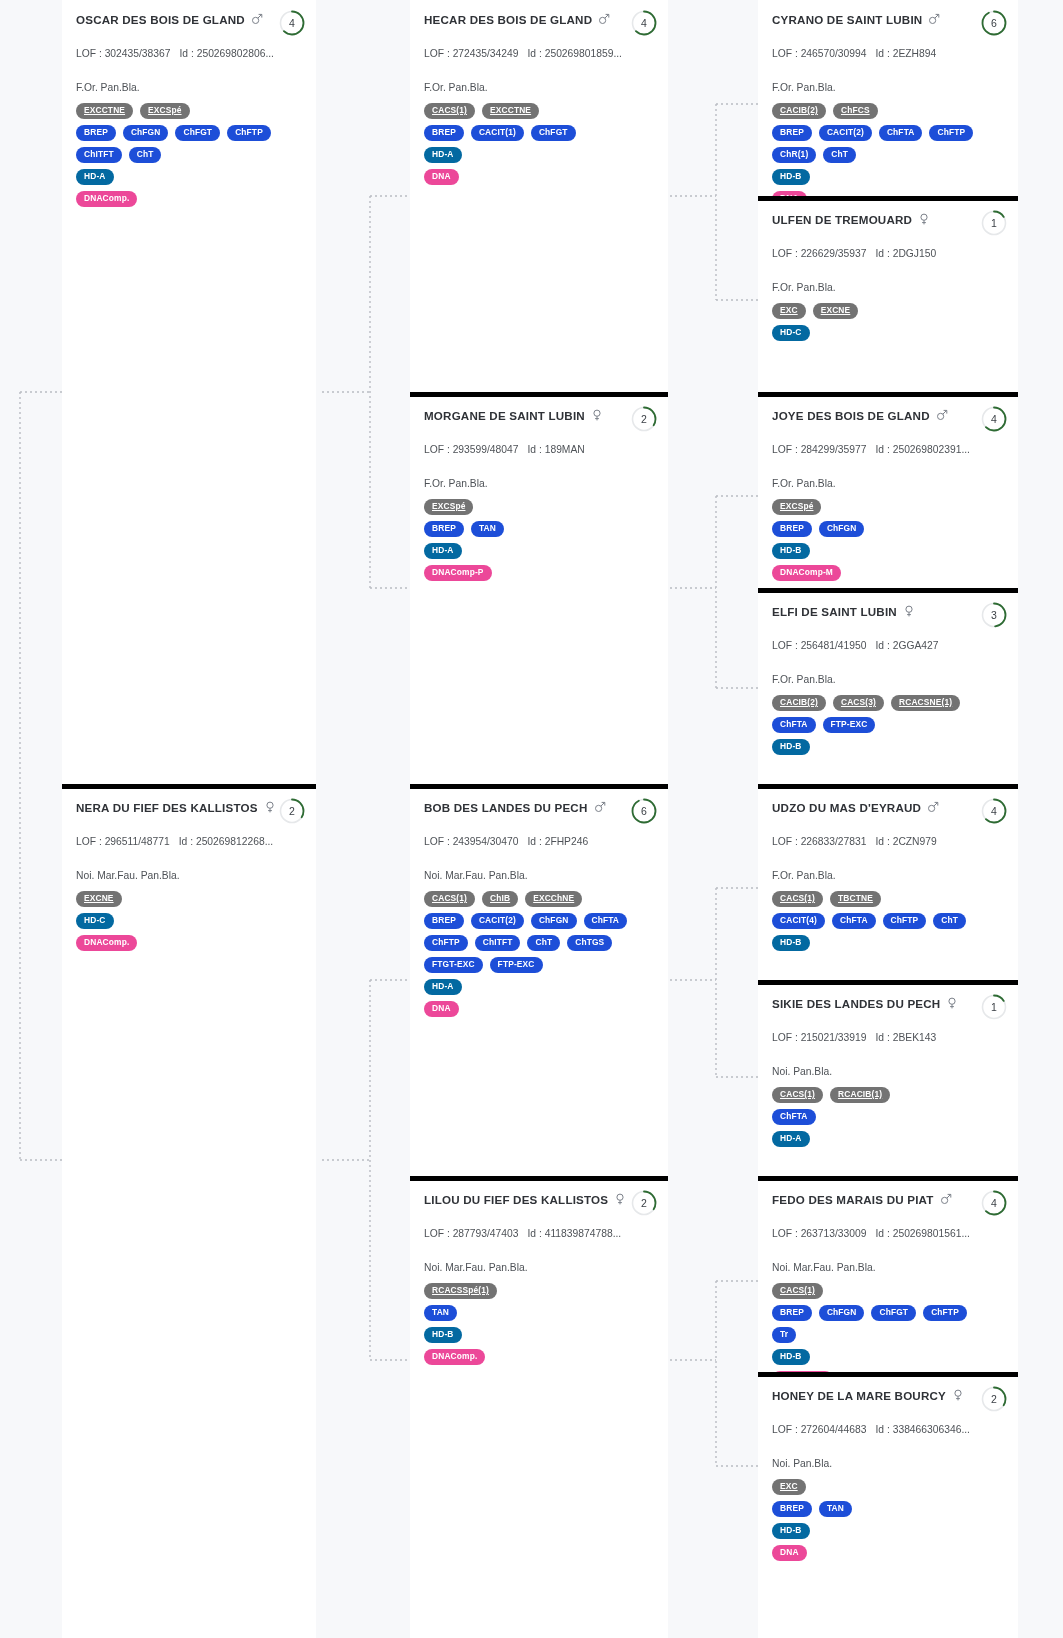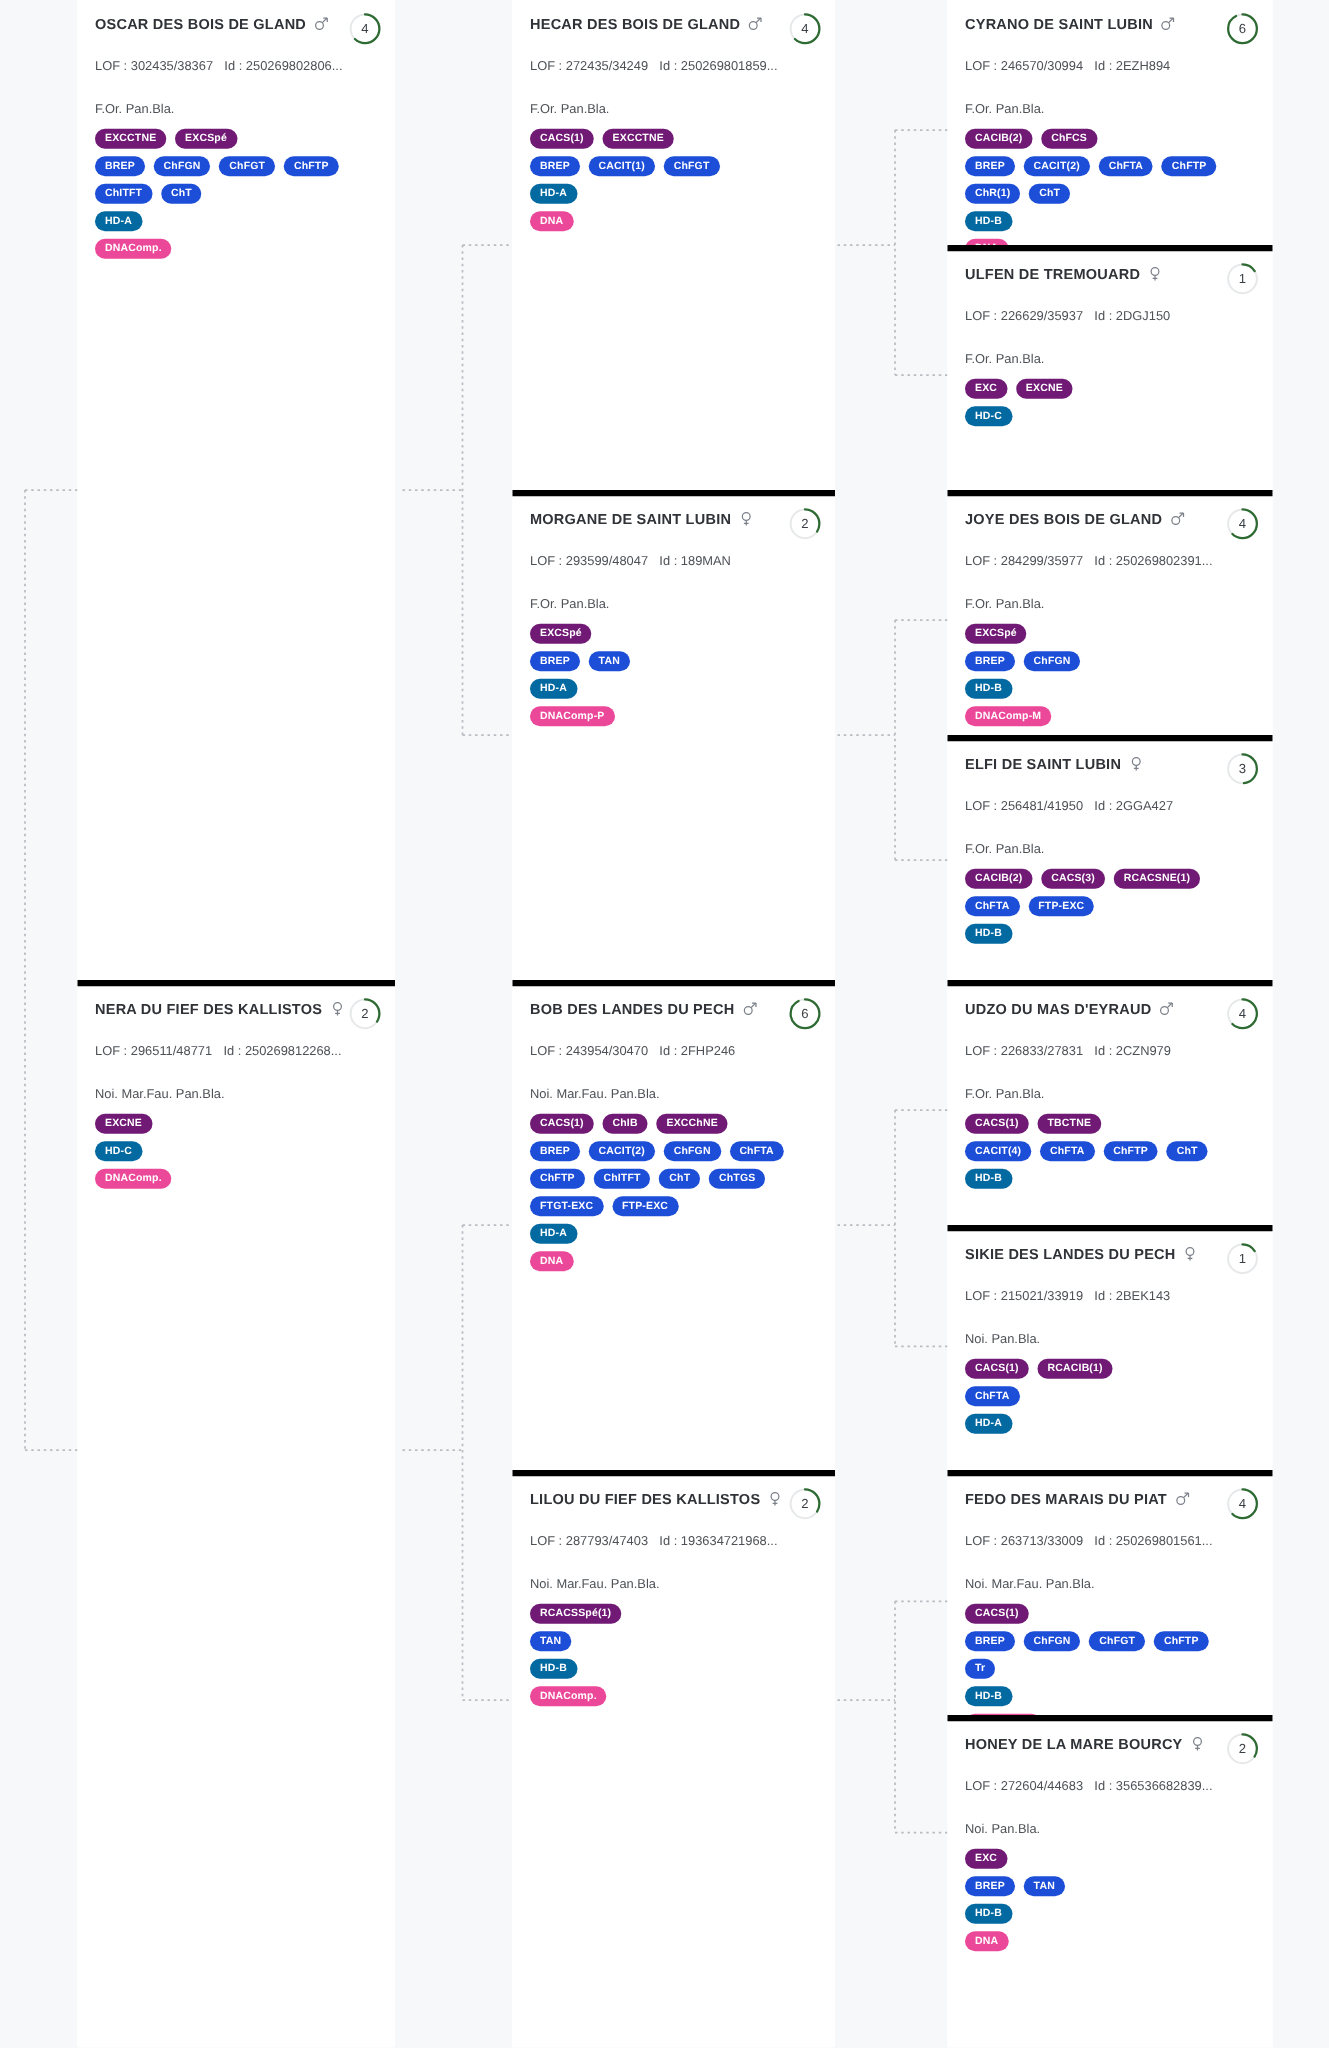--- a/index.html
+++ b/index.html
@@ -94,21 +94,21 @@
     padding: 2px 8px 3px 8px;
     font-size: 8.4px;
     font-weight: 700;
     color: #ffffff;
     line-height: 11px;
     white-space: nowrap;
     font-family: "Liberation Sans", sans-serif;
     font-stretch: condensed;
     letter-spacing: .15px;
   }
-  .b-red   { background: #701a75; }
+  .b-red   { background: #737373; text-decoration: underline; }
   .b-blue  { background: #1d4ed8; }
   .b-green { background: #0369a1; }
   .b-purple{ background: #ec4899; }
 </style>
 </head>
 <body>
 
 <div id="pedigree">
 
   <div class="col col-gen1"></div>
@@ -386,21 +386,21 @@
         <svg width="12" height="12" viewBox="0 0 12 12">
             <circle cx="6" cy="4.2" r="3.1" fill="none" stroke="#7b8089" stroke-width="1"></circle>
             <line x1="6" y1="7.3" x2="6" y2="11.4" stroke="#7b8089" stroke-width="1"></line>
             <line x1="4.1" y1="9.6" x2="7.9" y2="9.6" stroke="#7b8089" stroke-width="1"></line>
           </svg>
       </span>
     </div>
     <div class="meta">
       <span>LOF :</span>
       <span>287793/47403</span><span class="sep"></span><span>Id :</span>
-      <span>193634721968...</span>
+      <span>411839874788...</span>
     </div>
     <div class="meta">Noi. Mar.Fau. Pan.Bla.</div>
     <div class="badges">
         <div class="badge-row">
           <span class="badge b-red">RCACSSpé(1)</span>
         </div>
         <div class="badge-row">
           <span class="badge b-blue">TAN</span>
         </div>
         <div class="badge-row">
@@ -719,21 +719,21 @@
         <svg width="12" height="12" viewBox="0 0 12 12">
             <circle cx="6" cy="4.2" r="3.1" fill="none" stroke="#7b8089" stroke-width="1"></circle>
             <line x1="6" y1="7.3" x2="6" y2="11.4" stroke="#7b8089" stroke-width="1"></line>
             <line x1="4.1" y1="9.6" x2="7.9" y2="9.6" stroke="#7b8089" stroke-width="1"></line>
           </svg>
       </span>
     </div>
     <div class="meta">
       <span>LOF :</span>
       <span>272604/44683</span><span class="sep"></span><span>Id :</span>
-      <span>356536682839...</span>
+      <span>338466306346...</span>
     </div>
     <div class="meta">Noi. Pan.Bla.</div>
     <div class="badges">
         <div class="badge-row">
           <span class="badge b-red">EXC</span>
         </div>
         <div class="badge-row">
           <span class="badge b-blue">BREP</span>
           <span class="badge b-blue">TAN</span>
         </div>

